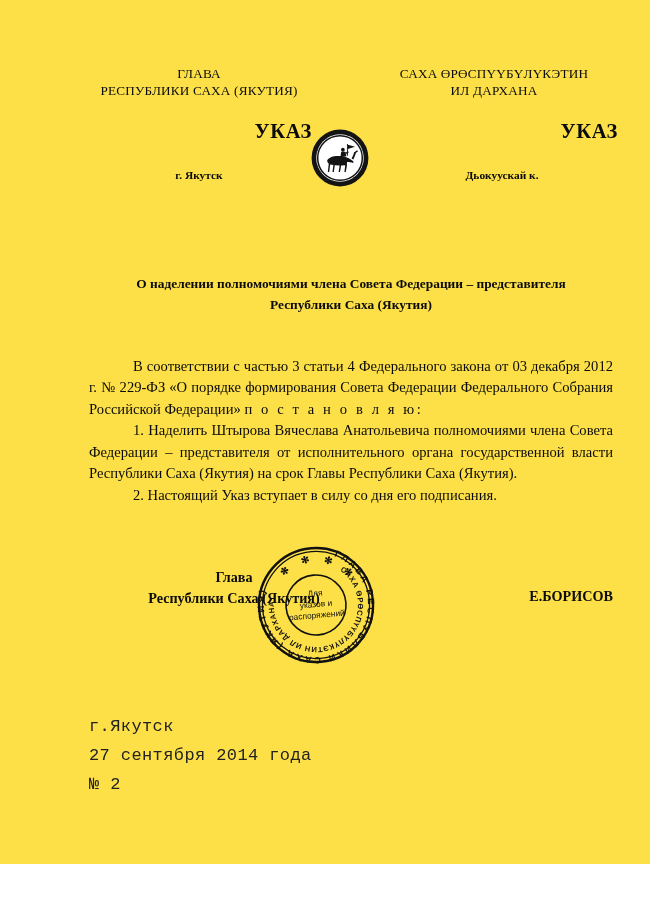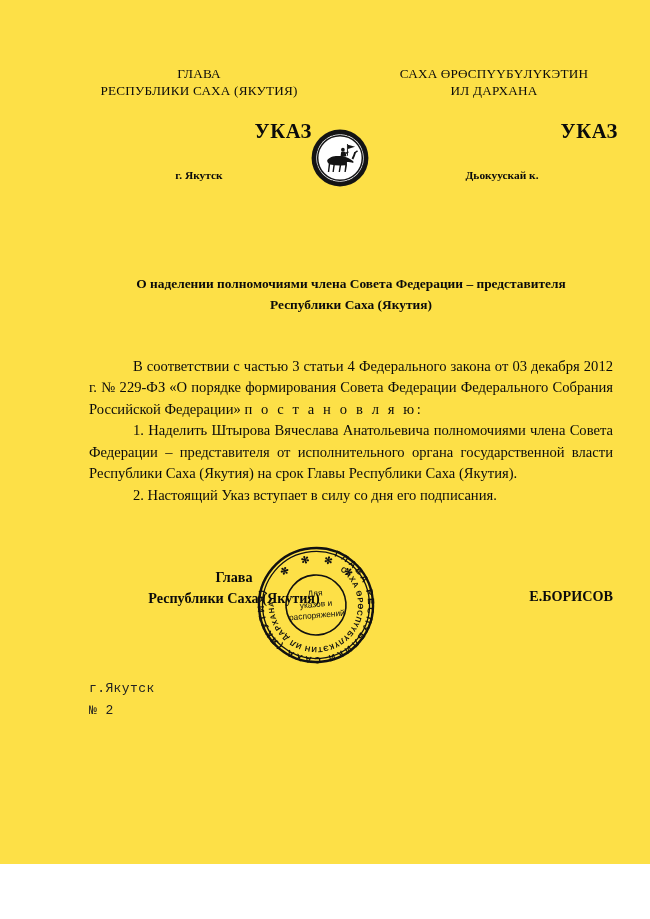--- a/index.html
+++ b/index.html
@@ -135,24 +135,24 @@
     left: 254px;
     width: 124px;
     height: 122px;
     transform: rotate(-5deg);
   }
   .seal svg { display: block; width: 124px; height: 122px; }
 
   
   .footer {
     position: absolute;
-    top: 678px;
+    top: 712px;
     left: 89px;
     font-family: "Liberation Mono", "DejaVu Sans Mono", monospace;
-    font-size: 13px;
+    font-size: 17px;
     line-height: 1.72;
     color: #222;
     letter-spacing: .4px;
   }
   .footer .ln { display: block; white-space: pre; }
 </style>
 </head>
 <body>
 
 <div class="page">
@@ -274,16 +274,17 @@
       <g fill="#111" font-family="'Liberation Sans', sans-serif" text-anchor="middle">
         <text x="62" y="52" font-size="8.4">Для</text>
         <text x="62" y="63" font-size="8.4">указов и</text>
         <text x="62" y="74" font-size="8.4">распоряжений</text>
       </g>
     </svg>
   </div>
 
   <div class="footer">
     <span class="ln">г.Якутск</span>
+    <span class="ln">27 сентября 2014 года</span>
     <span class="ln">№ 2</span>
   </div>
 
 </div>
 
 </body></html>

